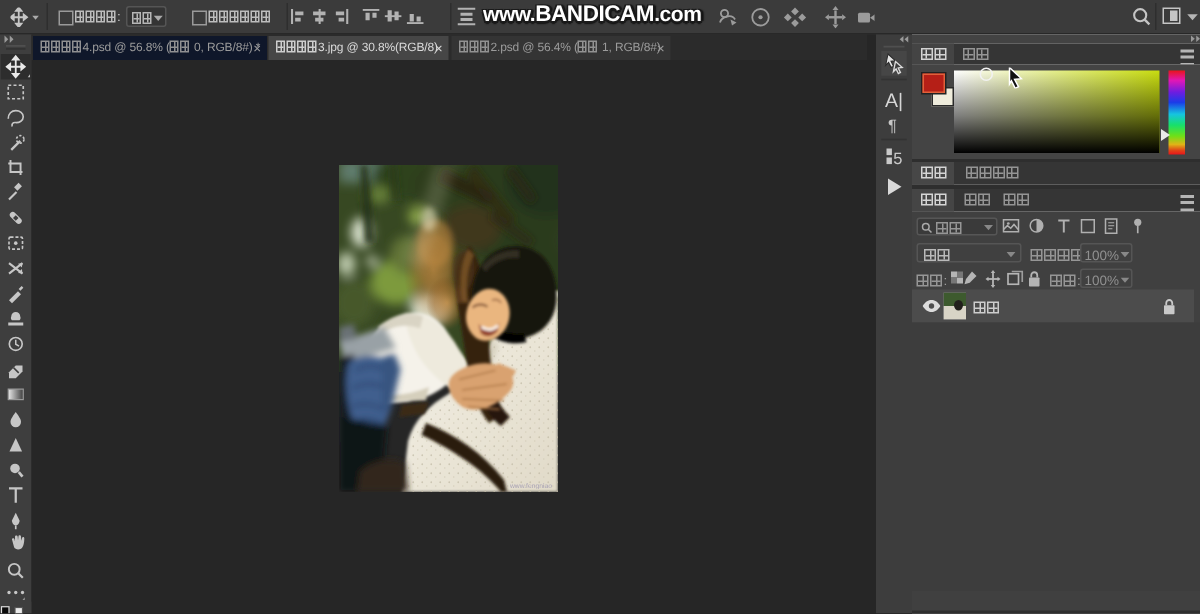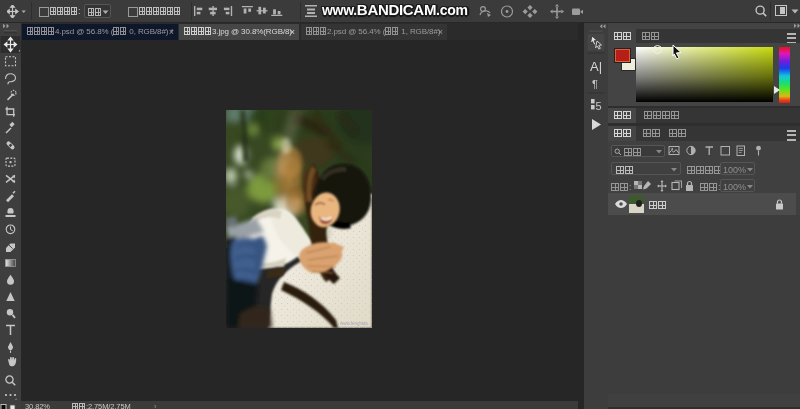--- a/index.html
+++ b/index.html
@@ -381,25 +381,20 @@
 
     <g filter="url(#b1)">
       <path d="M58 172 C78 180 96 192 110 210 L112 218 L108 218 C96 203 76 190 55 180 Z" fill="#2a1f0e"></path>
       <path d="M42 160 L60 158 L57 166 L40 168 Z" fill="#3a2c16"></path>
     </g>
     <text x="128" y="215" font-size="4.5" fill="#9a94b0" text-anchor="middle" font-family="Liberation Sans" opacity="0.8">www.fengniao</text>
   </g>
 </svg>
 </div>
 
-<div id="status">
-  <span style="position:absolute;left:4px;top:1px;">30.82%</span>
-  <span style="position:absolute;left:51px;top:1px;"><span class="g s"></span><span class="g s"></span>:2.75M/2.75M</span>
-  <span style="position:absolute;left:133px;top:1px;color:#999;">›</span>
-</div>
 
 <div id="gapcol"></div>
 <div id="iconcol">
   <svg width="24" height="386" viewBox="0 0 24 386" style="position:absolute;left:0;top:0;">
     <g fill="#9a9a9a">
           <path d="M21.5 1l-2.5 2.2 2.5 2.2z"></path>
           <path d="M18.3 1l-2.5 2.2 2.5 2.2z"></path>
         </g>
     <rect x="5" y="7.5" width="14" height="1.2" fill="#4f4f4f"></rect>
 

